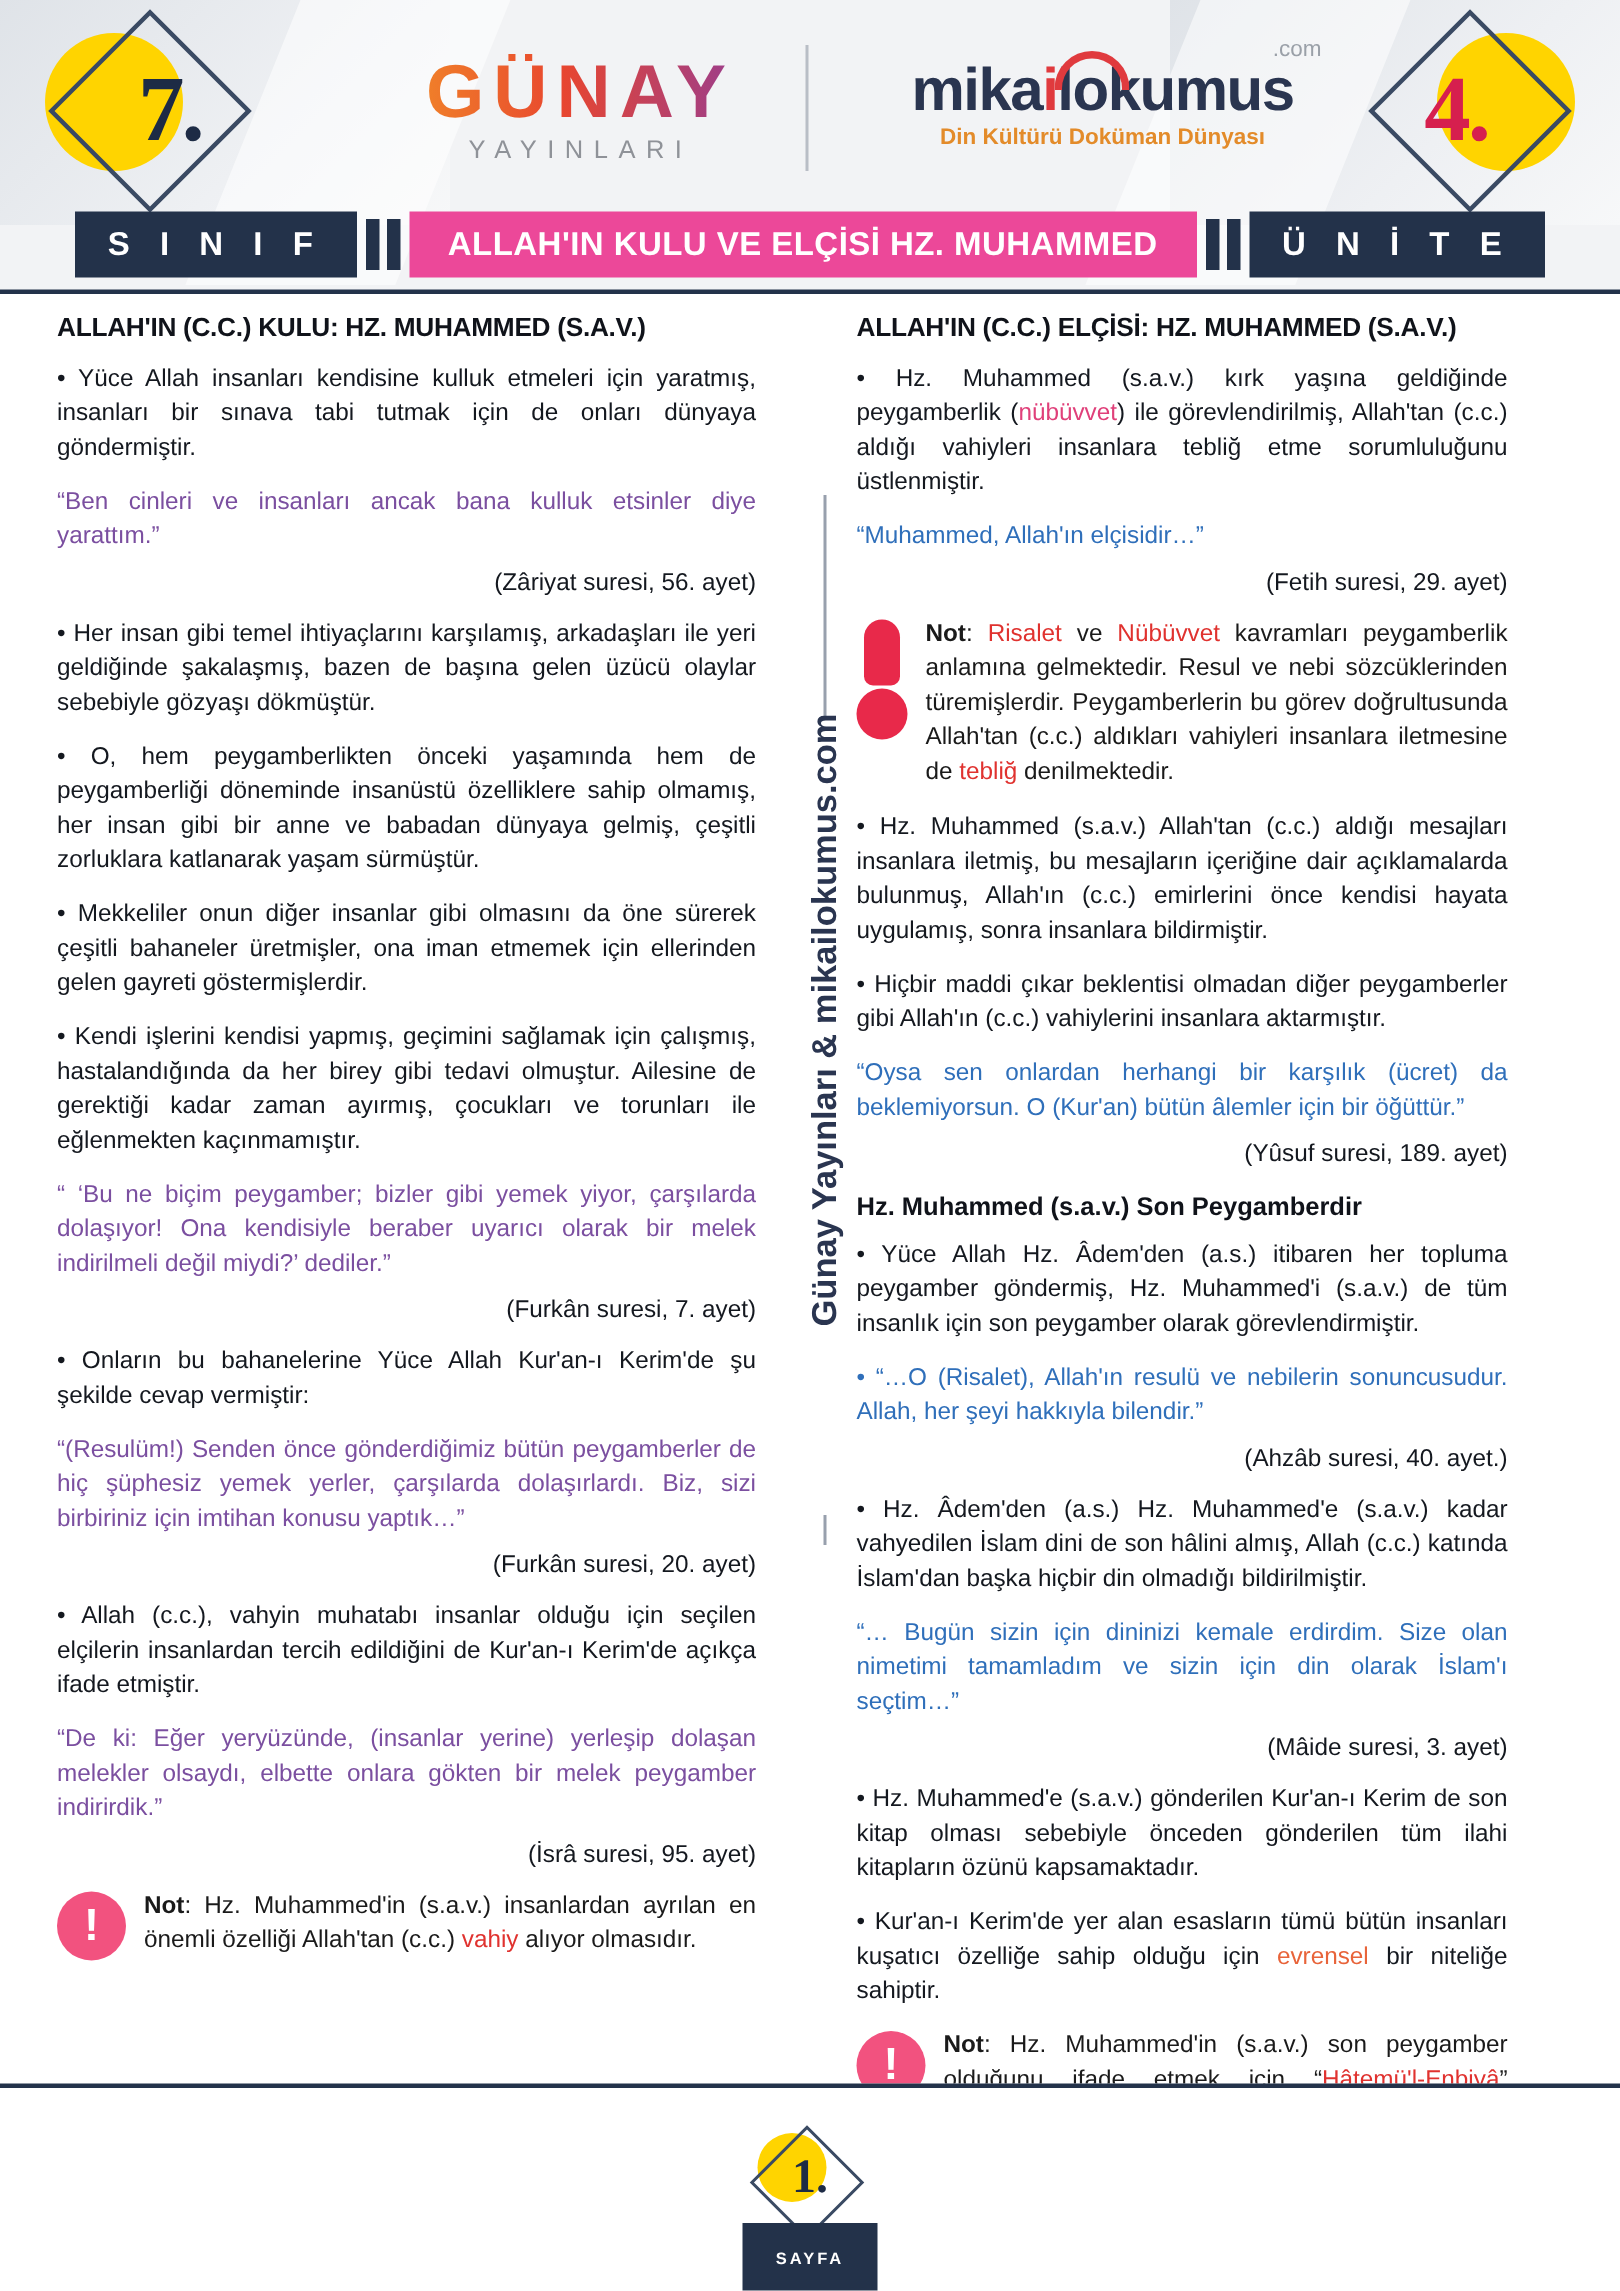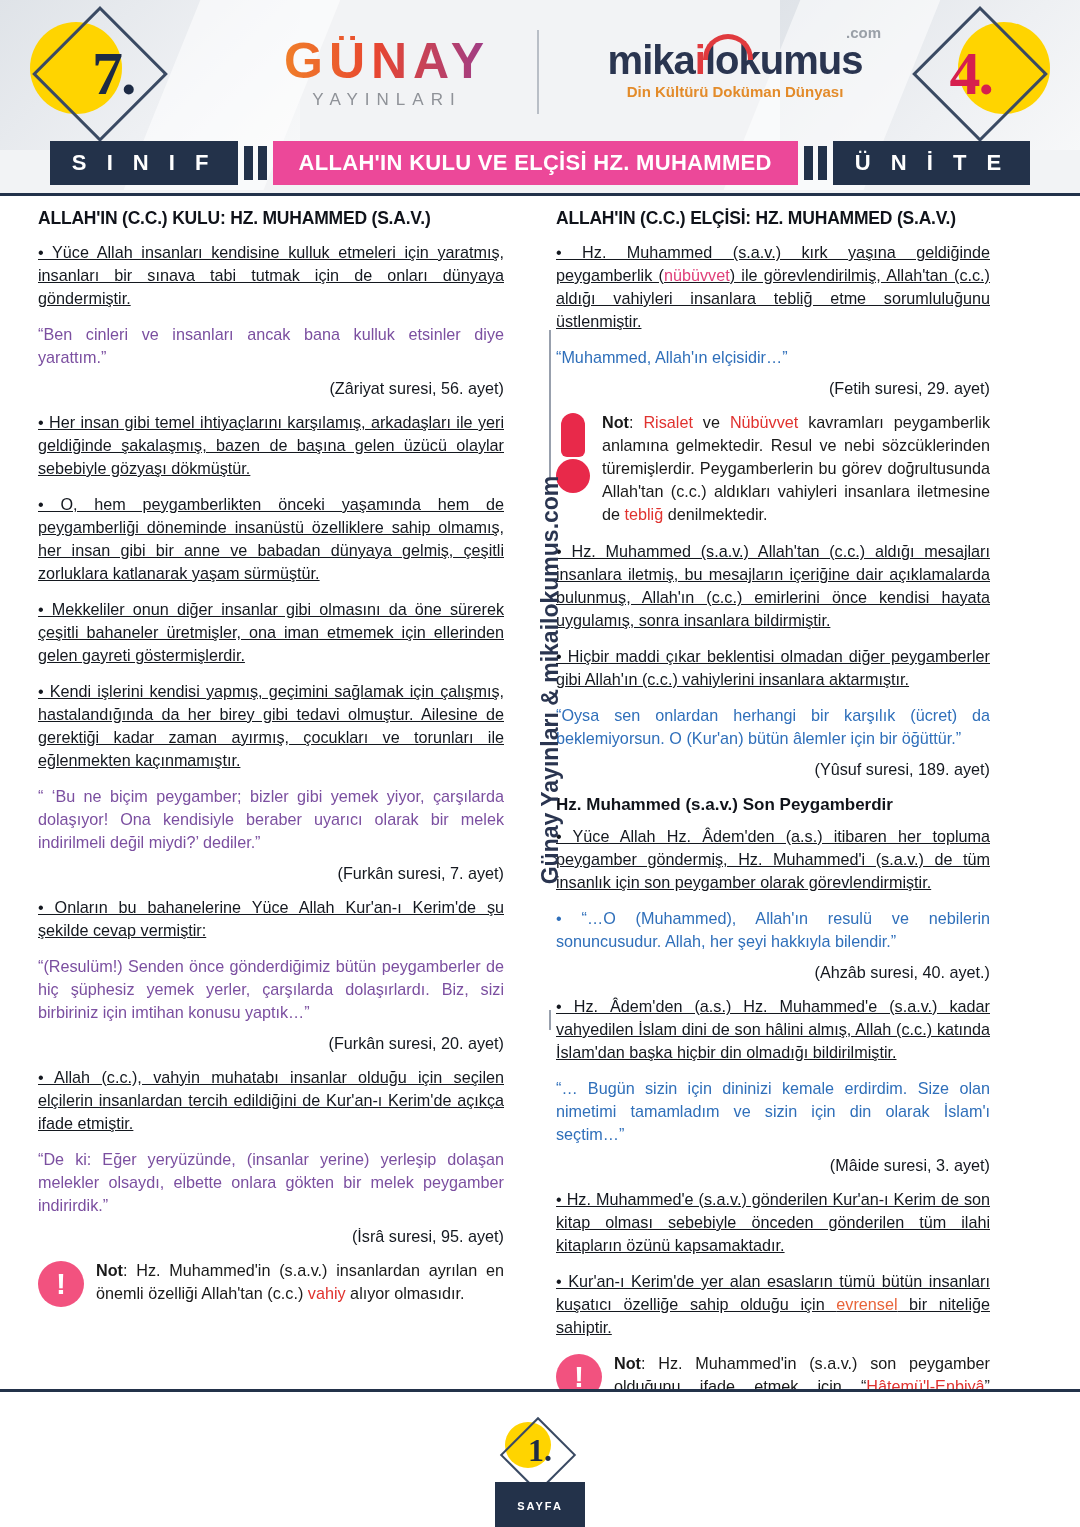--- a/index.html
+++ b/index.html
@@ -110,21 +110,21 @@
     color: #2a3550;
     letter-spacing: -1px;
     line-height: 1.0;
   }
   .logo-mikail .lm-main .red { color: #e03a3e; }
   .logo-mikail .lm-dom {
     position: absolute;
     right: 4px; top: -16px;
     font-size: 15px;
     color: #9aa0a8;
-    font-weight: bold;
+    font-weight: normal;
   }
   .logo-mikail .lm-sub {
     font-size: 15px;
     color: #e38b2a;
     font-weight: bold;
     margin-top: 3px;
   }
   .mikail-arc {
     position: absolute;
     left: 118px; top: -6px;
@@ -169,21 +169,21 @@
   }
 
   
   .content {
     position: absolute;
     top: 200px; left: 0;
     width: 1080px;
     height: 1190px;
     padding: 6px 38px 0 38px;
   }
-  .cols { display: flex; gap: 0; }
+  .cols { display: flex; gap: 15px; }
   .col { width: 476px; }
   .col-left { padding-right: 10px; }
   .col-right { padding-left: 42px; }
 
   .gutter {
     position: absolute;
     left: 528px;
     top: 330px;
     width: 44px;
     height: 700px;
@@ -222,21 +222,20 @@
     font-weight: bold;
     color: #10131a;
     margin: 16px 0 10px 0;
   }
   p.para {
     font-size: 16.2px;
     line-height: 1.42;
     text-align: justify;
     margin-bottom: 13px;
     color: #14181f;
-    text-decoration: underline;
   }
   p.quote {
     font-size: 16.2px;
     line-height: 1.42;
     text-align: justify;
     margin-bottom: 10px;
     color: #7b4fa0;
   }
   p.quote.blue { color: #2f6fba; }
   p.ref {
@@ -434,21 +433,21 @@
         </div>
 
         <p class="para">• Hz. Muhammed (s.a.v.) Allah'tan (c.c.) aldığı mesajları insanlara iletmiş, bu mesajların içeriğine dair açıklamalarda bulunmuş, Allah'ın (c.c.) emirlerini önce kendisi hayata uygulamış, sonra insanlara bildirmiştir.</p>
         <p class="para">• Hiçbir maddi çıkar beklentisi olmadan diğer peygamberler gibi Allah'ın (c.c.) vahiylerini insanlara aktarmıştır.</p>
         <p class="quote blue">“Oysa sen onlardan herhangi bir karşılık (ücret) da beklemiyorsun. O (Kur'an) bütün âlemler için bir öğüttür.”</p>
         <p class="ref">(Yûsuf suresi, 189. ayet)</p>
 
         <h3 class="sub-title">Hz. Muhammed (s.a.v.) Son Peygamberdir</h3>
 
         <p class="para">• Yüce Allah Hz. Âdem'den (a.s.) itibaren her topluma peygamber göndermiş, Hz. Muhammed'i (s.a.v.) de tüm insanlık için son peygamber olarak görevlendirmiştir.</p>
-        <p class="quote blue">• “…O (Muhammed), Allah'ın resulü ve nebilerin sonuncusudur. Allah, her şeyi hakkıyla bilendir.”</p>
+        <p class="quote blue">• “…O (Risalet), Allah'ın resulü ve nebilerin sonuncusudur. Allah, her şeyi hakkıyla bilendir.”</p>
         <p class="ref">(Ahzâb suresi, 40. ayet.)</p>
         <p class="para">• Hz. Âdem'den (a.s.) Hz. Muhammed'e (s.a.v.) kadar vahyedilen İslam dini de son hâlini almış, Allah (c.c.) katında İslam'dan başka hiçbir din olmadığı bildirilmiştir.</p>
         <p class="quote blue">“… Bugün sizin için dininizi kemale erdirdim. Size olan nimetimi tamamladım ve sizin için din olarak İslam'ı seçtim…”</p>
         <p class="ref">(Mâide suresi, 3. ayet)</p>
         <p class="para">• Hz. Muhammed'e (s.a.v.) gönderilen Kur'an-ı Kerim de son kitap olması sebebiyle önceden gönderilen tüm ilahi kitapların özünü kapsamaktadır.</p>
 
         <p class="para"><span>• Kur'an-ı Kerim'de yer alan esasların tümü bütün insanları kuşatıcı özelliğe sahip olduğu için </span><span class="hl-orange">evrensel</span><span> bir niteliğe sahiptir.</span></p>
 
         <div class="note">
           <div class="note-ico">!</div>

